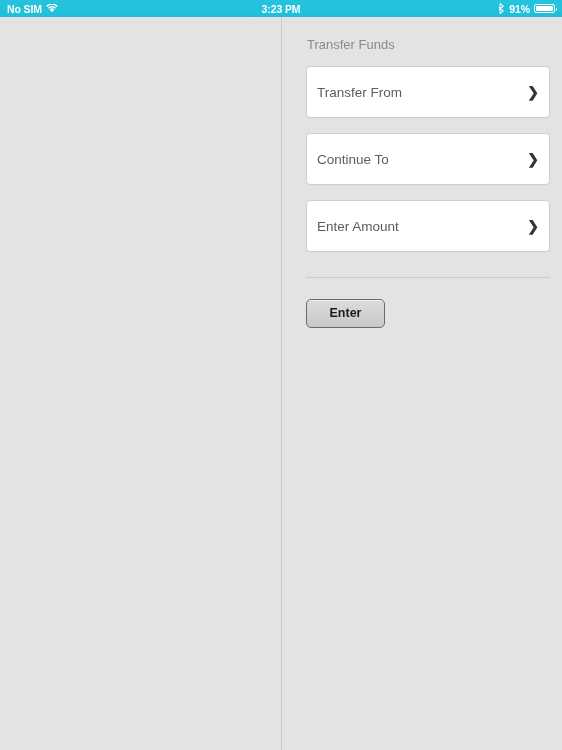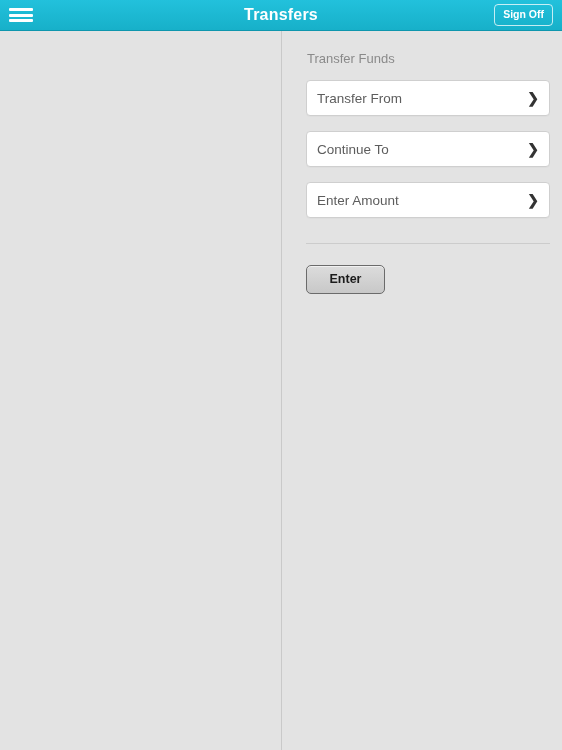--- a/index.html
+++ b/index.html
@@ -153,21 +153,21 @@
   .section-title {
     color: #8a8a8a;
     font-size: 13px;
     margin-bottom: 14px;
     padding-left: 1px;
   }
 
   
   .field {
     position: relative;
-    height: 36px;
+    height: 52px;
     background: #ffffff;
     border: 1px solid #cfcfcf;
     border-radius: 4px;
     margin-bottom: 15px;
     display: flex;
     align-items: center;
     padding: 0 28px 0 10px;
     cursor: pointer;
     box-shadow: 0 1px 0 rgba(0,0,0,0.02);
   }
@@ -232,30 +232,42 @@
     background: #e5e5e5;
     color: #bdbdbd;
     cursor: default;
   }
 </style>
 </head>
 <body>
 
 <div class="app">
 
-
-  <div class="nav-bar">
-    <div class="hamburger">
-      <span></span>
-      <span></span>
-      <span></span>
+  <div class="status-bar">
+    <div class="status-left">
+      <span>No SIM</span>
+      <svg class="wifi-icon" width="12" height="9" viewBox="0 0 12 9">
+        <path d="M6 8.2 L3.6 5.4 A3.6 3.6 0 0 1 8.4 5.4 Z" fill="#ffffff"></path>
+        <path d="M1.9 3.7 A5.8 5.8 0 0 1 10.1 3.7 L9.1 4.7 A4.4 4.4 0 0 0 2.9 4.7 Z" fill="#ffffff"></path>
+        <path d="M0.2 1.9 A8.2 8.2 0 0 1 11.8 1.9 L10.9 2.9 A6.9 6.9 0 0 0 1.1 2.9 Z" fill="#ffffff"></path>
+      </svg>
     </div>
-    <div class="nav-title">Transfers</div>
-    <button class="signoff-btn">Sign Off</button>
+    <div class="status-center">3:23 PM</div>
+    <div class="status-right">
+      <svg class="bt-icon" width="8" height="11" viewBox="0 0 8 12">
+        <path d="M3 0.5 L6.4 3.6 L1.6 7.6 M3 11.5 L6.4 8.4 L1.6 4.4" stroke="#ffffff" stroke-width="1.1" fill="none" stroke-linejoin="miter"></path>
+        <path d="M3 0.5 L3 11.5" stroke="#ffffff" stroke-width="1.1" fill="none"></path>
+      </svg>
+      <span>91%</span>
+      <span class="battery-icon">
+        <span class="battery-fill"></span>
+      </span>
+    </div>
   </div>
+
 
   <div class="body-split">
 
     <div class="left-panel"></div>
 
     <div class="right-panel">
 
       <div class="section-title">Transfer Funds</div>
 
       <div class="field">

